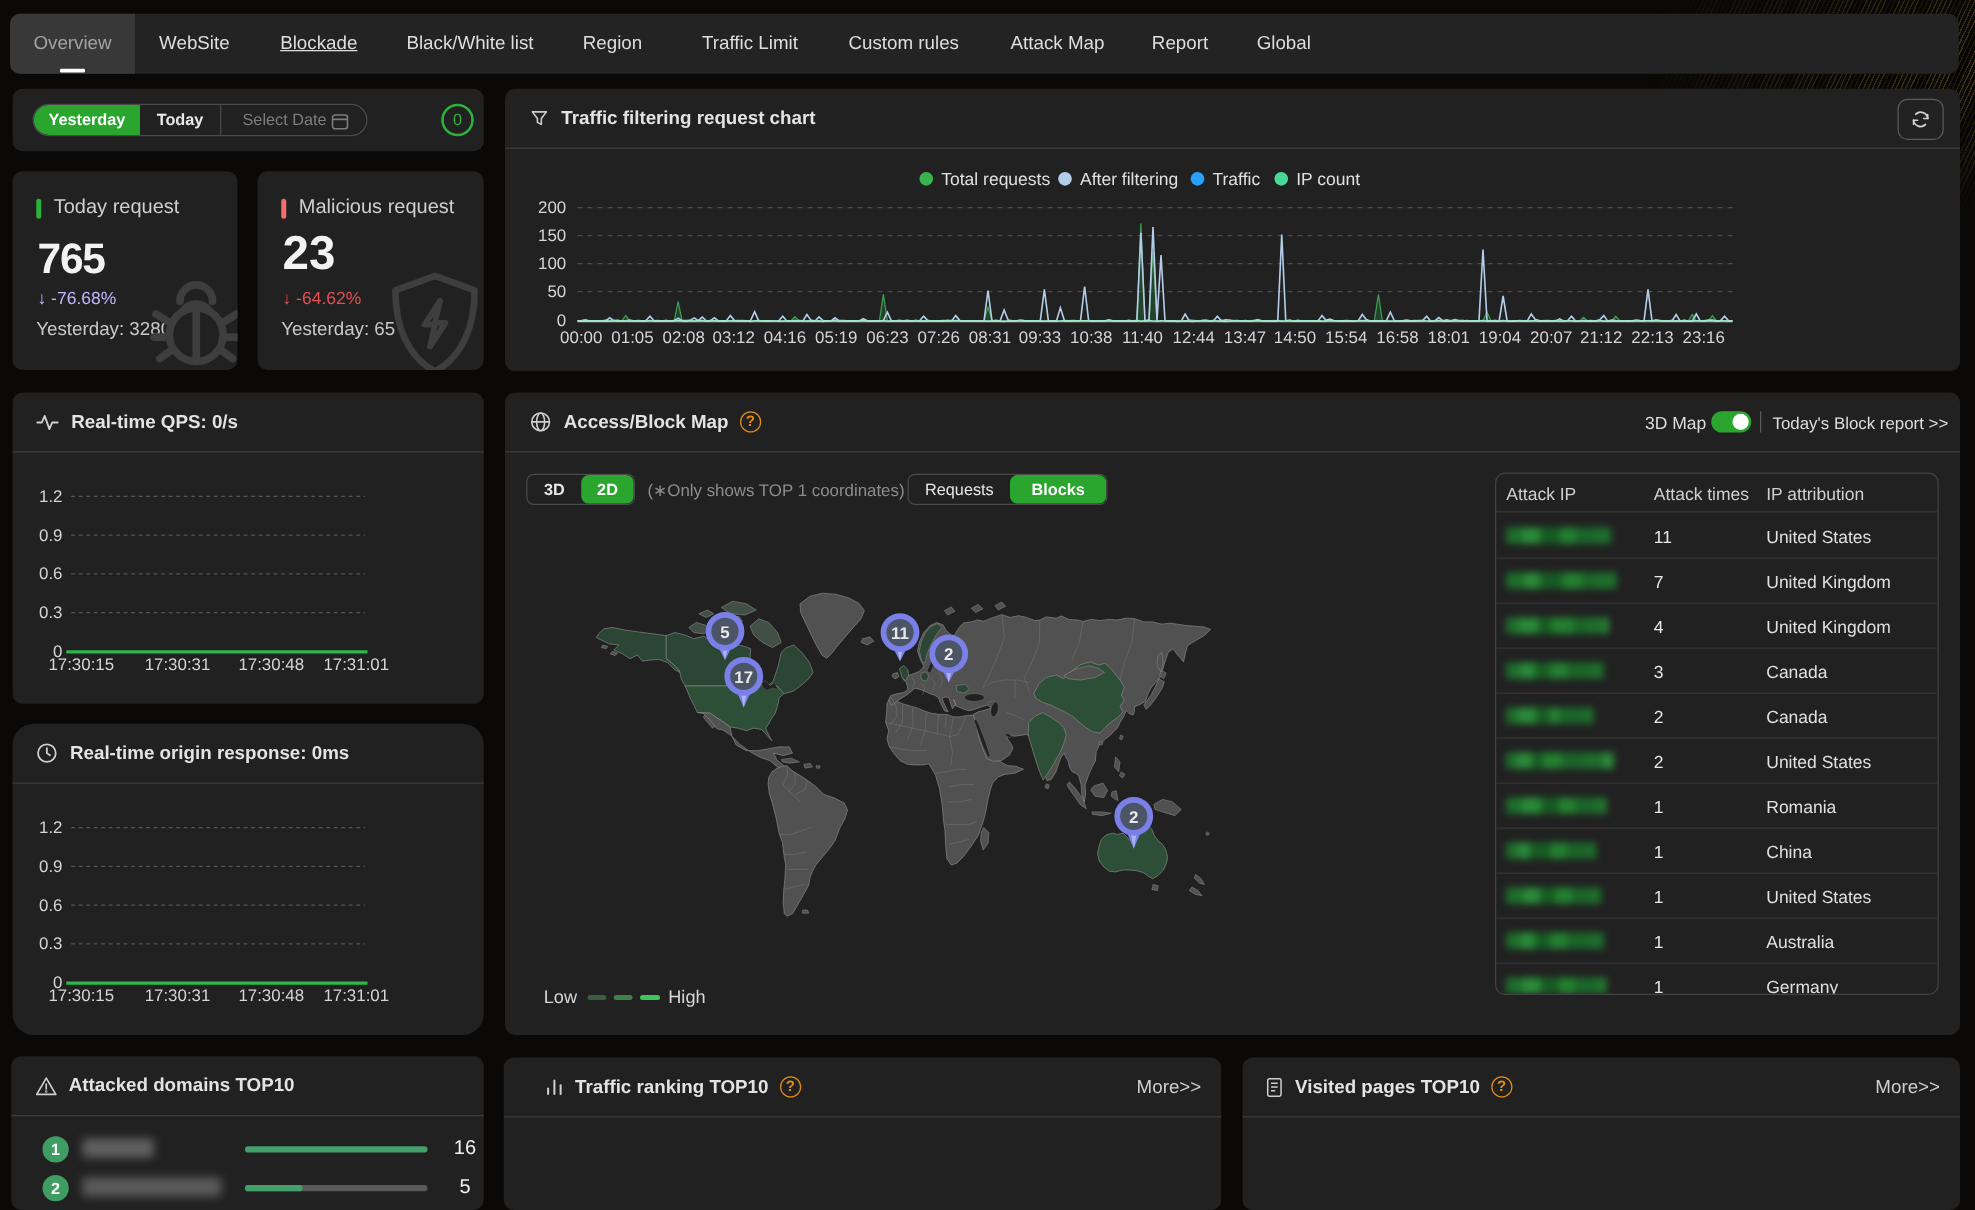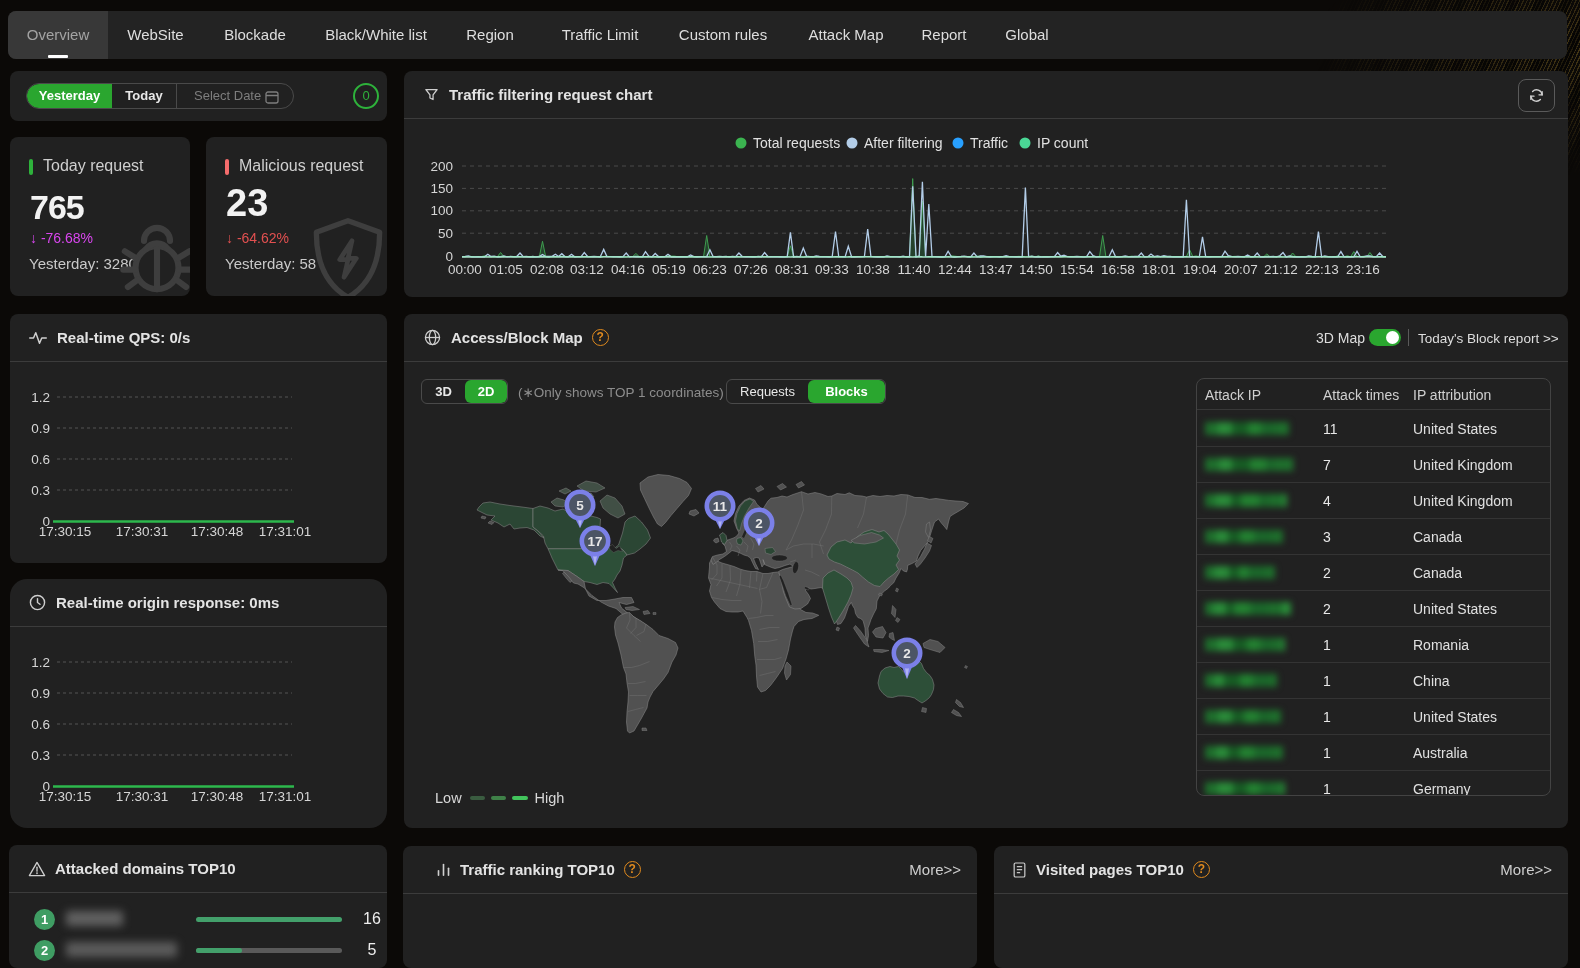--- a/index.html
+++ b/index.html
@@ -18,21 +18,21 @@
 .tab.active:after { content:""; position:absolute; left:50%; margin-left:-10px; bottom:1px; width:20px; height:3px; background:#fff; border-radius:1px; }
 svg text { font-family:"Liberation Sans", sans-serif; }
 </style>
 </head>
 <body>
 <div class="stripes"></div>
 
 <div class="nav">
   <div class="tab active" style="left:0;width:100px;border-radius:8px 0 0 8px;">Overview</div>
   <div class="tab" style="left:99px;width:97px;">WebSite</div>
-  <div class="tab" style="left:197px;width:100px;">Blockade</div>
+  <div class="tab" style="left:197px;width:100px;text-decoration:underline;">Blockade</div>
   <div class="tab" style="left:297px;width:142px;">Black/White list</div>
   <div class="tab" style="left:439px;width:86px;">Region</div>
   <div class="tab" style="left:533px;width:118px;">Traffic Limit</div>
   <div class="tab" style="left:651px;width:128px;">Custom rules</div>
   <div class="tab" style="left:779px;width:118px;">Attack Map</div>
   <div class="tab" style="left:897px;width:78px;">Report</div>
   <div class="tab" style="left:975px;width:88px;">Global</div>
 </div>
 
 <div class="panel" style="left:10px;top:71px;width:377px;height:50px;">
@@ -46,39 +46,39 @@
         </svg>
     </div>
   </div>
   <div style="position:absolute;left:343px;top:12px;width:26px;height:26px;border:2.5px solid #2eb23b;border-radius:50%;color:#2eb23b;font-size:13px;text-align:center;line-height:21px;">0</div>
 </div>
 
 <div class="panel" style="left:10px;top:137px;width:180px;height:159px;overflow:hidden;">
   <div style="position:absolute;left:19px;top:22px;width:4px;height:16px;background:#2eb23b;border-radius:2px;"></div>
   <div style="position:absolute;left:33px;top:20px;font-size:16px;color:#cfcfcf;">Today request</div>
   <div style="position:absolute;left:20px;top:51px;font-size:34px;font-weight:bold;color:#f2f2f2;letter-spacing:-1px;">765</div>
-  <div style="position:absolute;left:20px;top:93px;font-size:14px;color:#d946ef;">↓ -76.68%</div>
+  <div style="position:absolute;left:20px;top:93px;font-size:14px;color:#c4b5fd;">↓ -76.68%</div>
   <div style="position:absolute;left:19px;top:118px;font-size:15px;color:#c9c9c9;">Yesterday: 3280</div>
   <svg width="92" height="92" viewBox="0 0 24 24" style="position:absolute;left:101px;top:79px;">
     <g fill="none" stroke="#3e3e3e" stroke-width="1.6" stroke-linecap="round">
       <circle cx="12" cy="13.5" r="5.6"></circle>
       <path d="M12 7.9 V 19.1"></path>
       <path d="M9.2 8.6 a3.4 3.4 0 0 1 5.6 0" stroke-width="1.6"></path>
       <path d="M8.6 6.5 a3.4 3.4 0 0 1 6.8 0"></path>
       <path d="M6.5 11 L3.6 9.2 M6.3 14 H3.2 M7 16.6 L4.4 18.5 M17.5 11 L20.4 9.2 M17.7 14 H20.8 M17 16.6 L19.6 18.5"></path>
     </g>
   </svg>
 </div>
 
 <div class="panel" style="left:206px;top:137px;width:181px;height:159px;overflow:hidden;">
   <div style="position:absolute;left:19px;top:22px;width:4px;height:16px;background:#f56c6c;border-radius:2px;"></div>
   <div style="position:absolute;left:33px;top:20px;font-size:16px;color:#cfcfcf;">Malicious request</div>
   <div style="position:absolute;left:20px;top:45px;font-size:38px;font-weight:bold;color:#f2f2f2;">23</div>
   <div style="position:absolute;left:20px;top:93px;font-size:14px;color:#e25050;">↓ -64.62%</div>
-  <div style="position:absolute;left:19px;top:118px;font-size:15px;color:#c9c9c9;">Yesterday: 58</div>
+  <div style="position:absolute;left:19px;top:118px;font-size:15px;color:#c9c9c9;">Yesterday: 65</div>
   <svg width="80" height="88" viewBox="0 0 24 26" style="position:absolute;left:102px;top:78px;">
     <g fill="none" stroke="#3e3e3e" stroke-width="1.6">
       <path d="M12 1.5 L21.5 5 C21.5 13 19 20.5 12 24.5 C5 20.5 2.5 13 2.5 5 Z" stroke-linejoin="round"></path>
       <path d="M13.2 7.5 L9.5 13.2 H12 L10.8 18.5 L14.5 12.8 H12 Z" stroke-width="1.4" stroke-linejoin="round"></path>
     </g>
   </svg>
 </div>
 
 <div class="panel" style="left:404px;top:71px;width:1164px;height:226px;">
   <div class="phead" style="padding-left:20px;">

